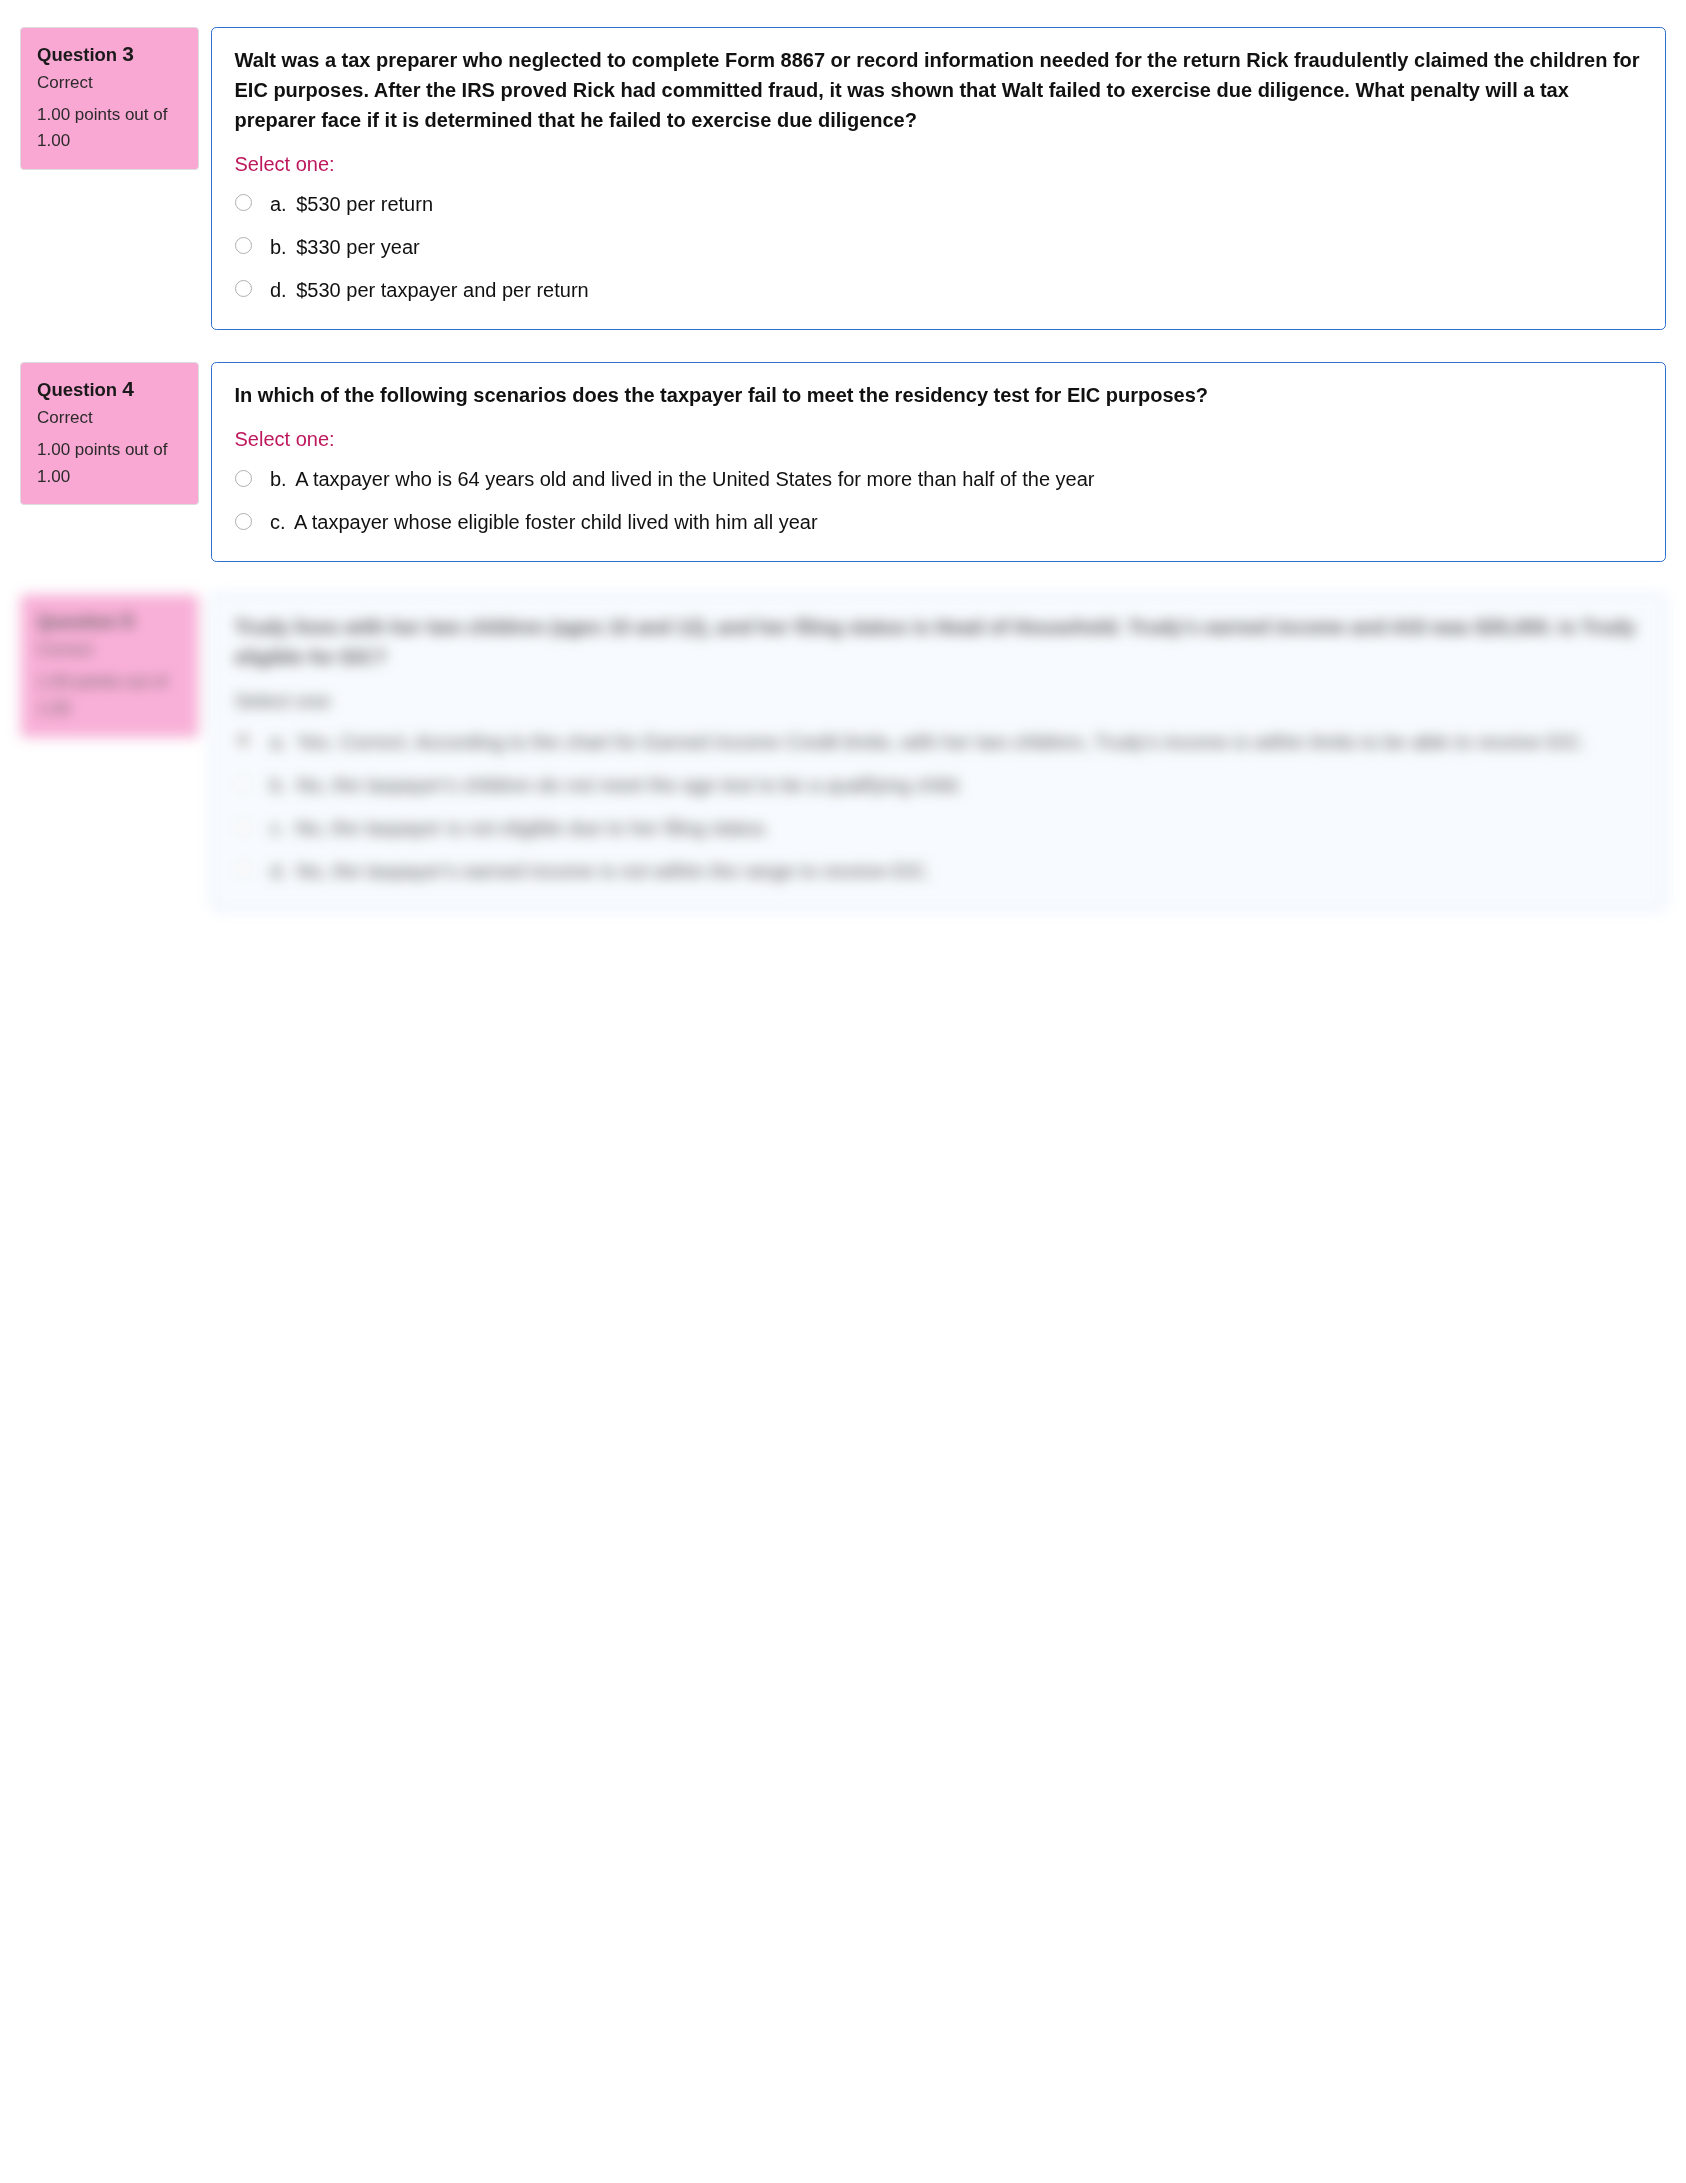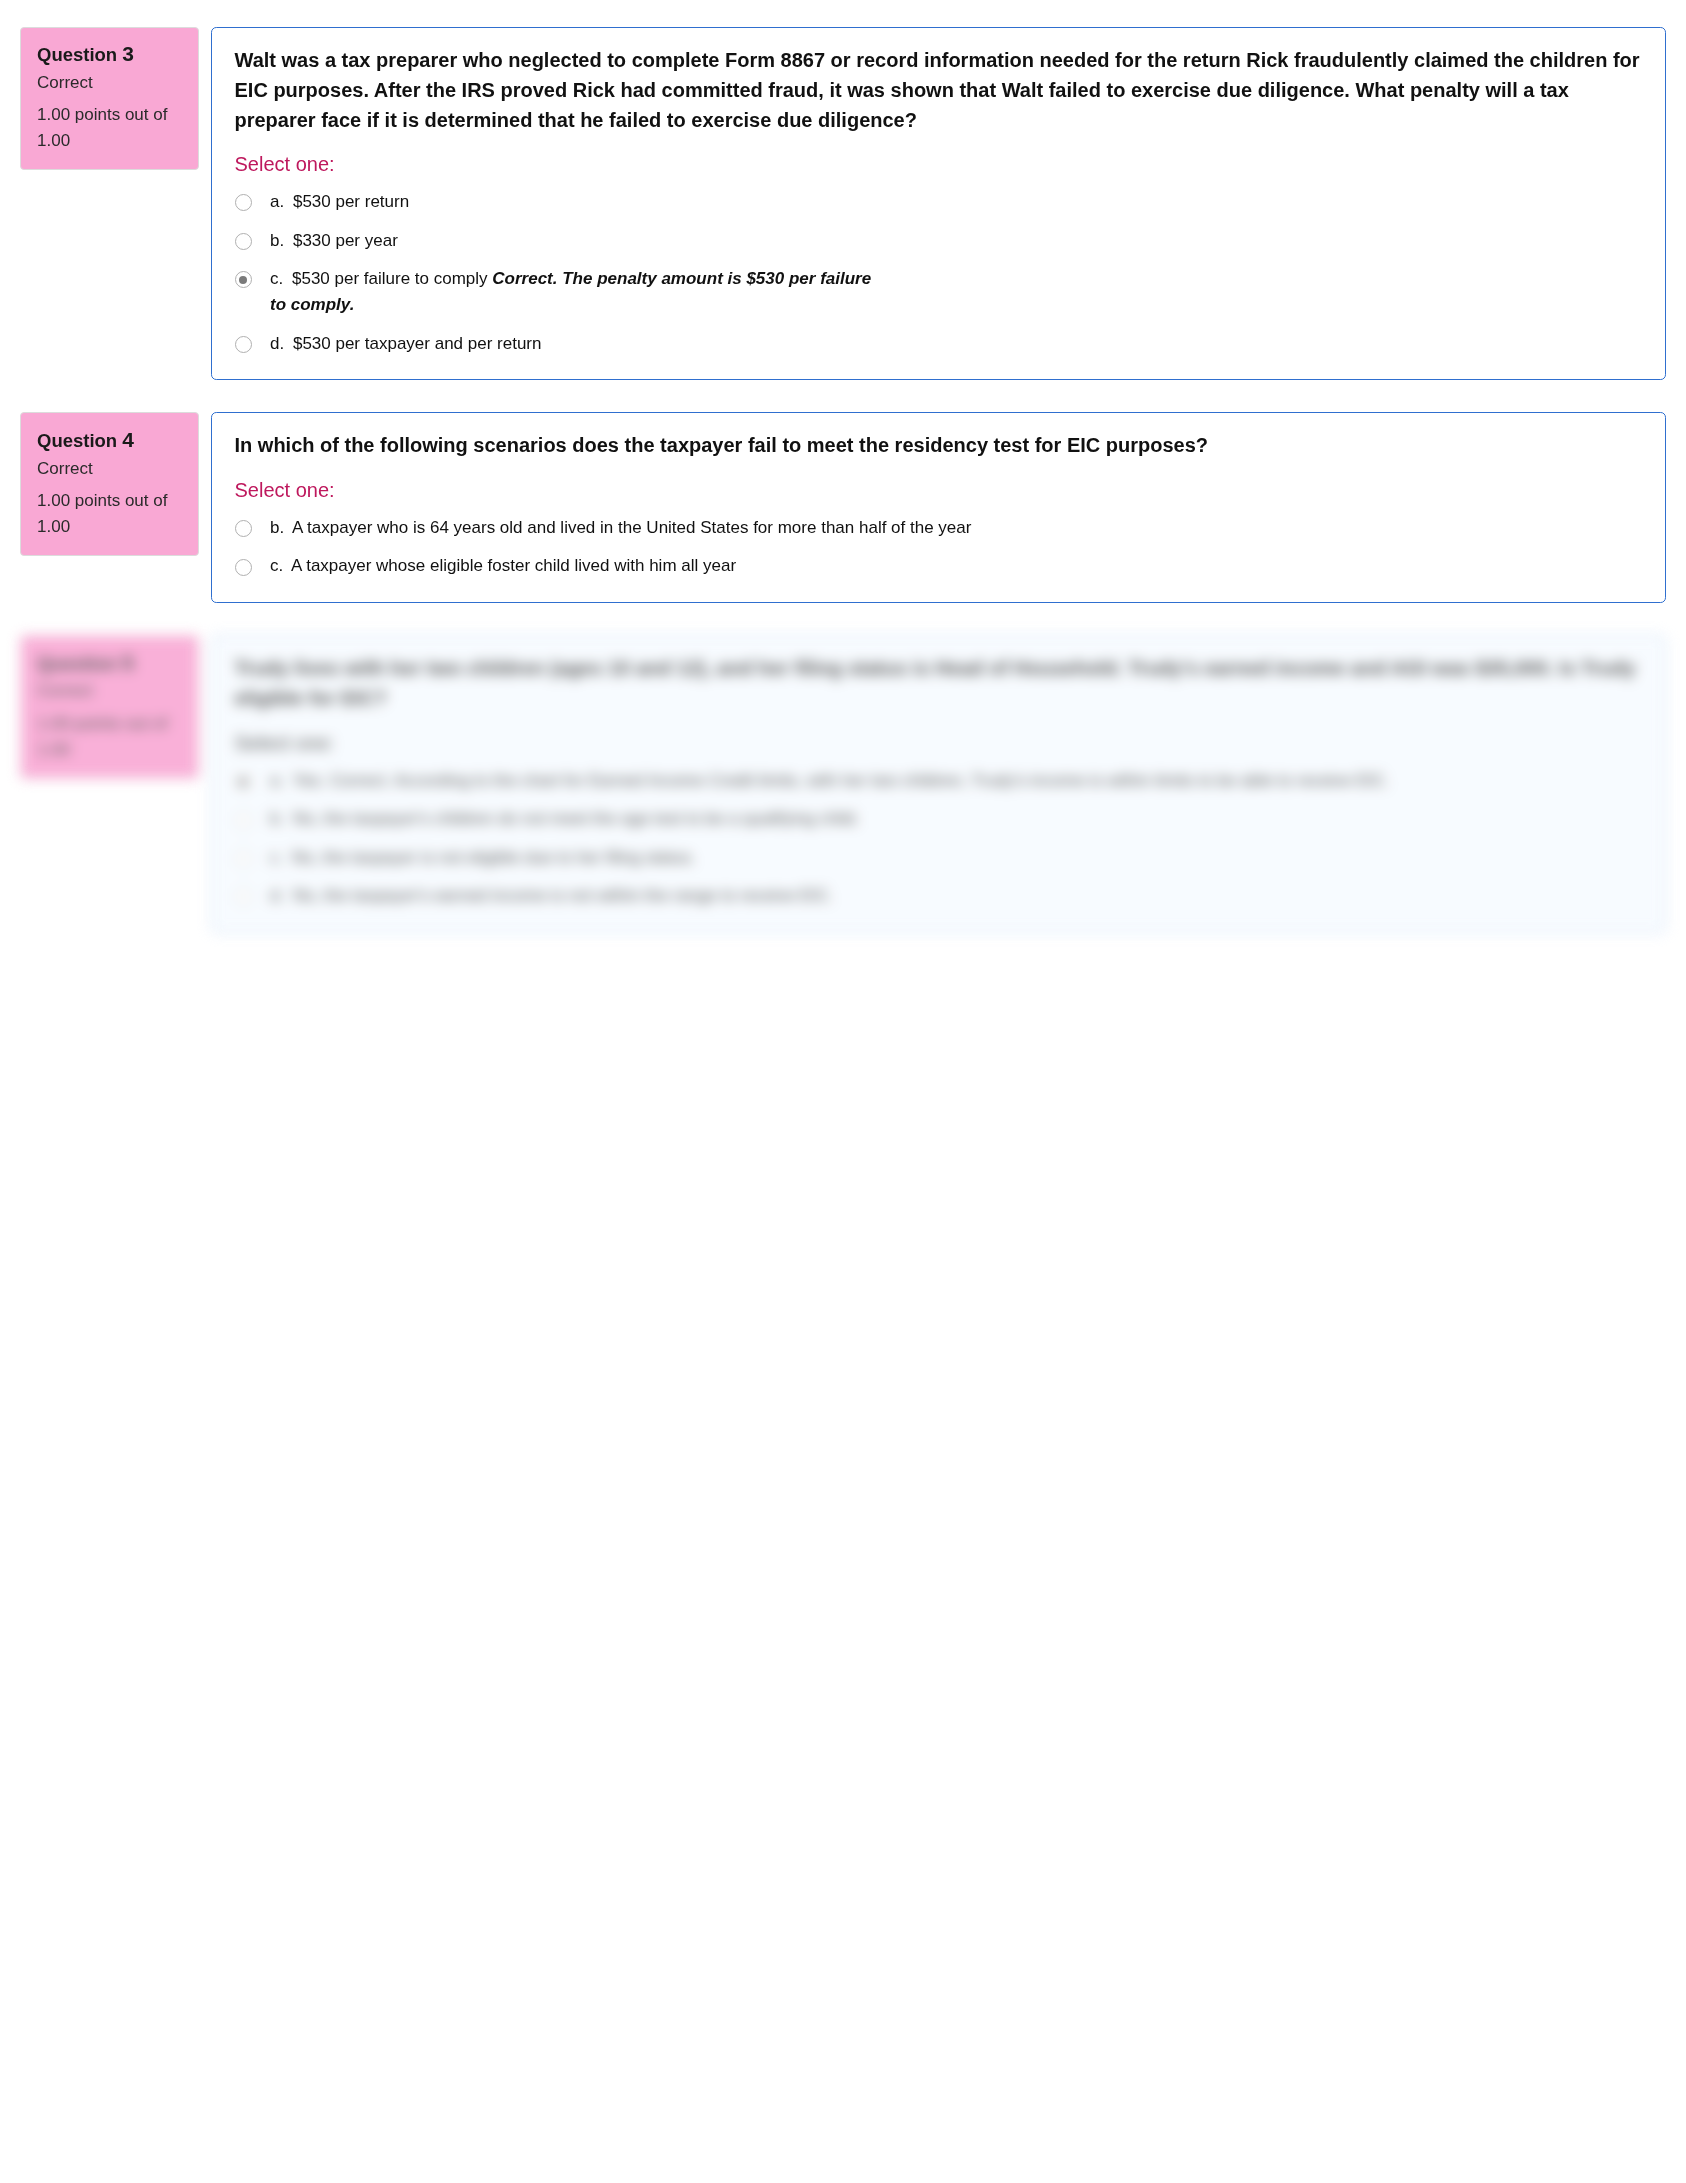--- a/index.html
+++ b/index.html
@@ -34,21 +34,21 @@
     .radio {
       flex: 0 0 17px; height: 17px; border-radius: 50%;
       border: 1.7px solid #b0b0b0; margin-top: 5.3px; position: relative;
       background: #fff;
     }
     .radio.selected::after {
       content: ""; position: absolute; width: 8px; height: 8px;
       background: #7a7a7a; border-radius: 50%; top: 50%; left: 50%;
       transform: translate(-50%, -50%);
     }
-    .answer .body { flex: 1; font-size: 17px; line-height: 1.55; color: #111; }
+    .answer .body { flex: 1; font-size: 20px; line-height: 1.55; color: #111; }
     .answer .label { margin-right: 4px; }
     .feedback-cont { font-weight: 700; font-style: italic; color: #111; display: block; }
     .feedback-inline { font-weight: 700; font-style: italic; color: #111; }
     
     
     .blurred { filter: blur(6.6px); opacity: 0.9; user-select: none; }
     .blurred .content-panel { border-color: #a8c6ed; background: #f7fbff; }
     .blurred .info-panel { border-color: #e2e2e2; }
     .blurred .stem, .blurred .answer .body, .blurred .prompt, .blurred .qnum, .blurred .state, .blurred .grade {
       color: #4a4a4a;
@@ -79,29 +79,20 @@
         <div class="body">
           <span class="label">a.</span>
           <span>$530 per return</span>
         </div>
       </div>
       <div class="answer">
         <div class="radio"></div>
         <div class="body">
           <span class="label">b.</span>
           <span>$330 per year</span>
-        </div>
-      </div>
-      <div class="answer">
-        <div class="radio selected"></div>
-        <div class="body">
-          <span class="label">c.</span>
-          <span>$530 per failure to comply</span>
-          <span class="feedback-inline">Correct.  The penalty amount is $530 per failure</span>
-          <span class="feedback-cont">to comply.</span>
         </div>
       </div>
       <div class="answer">
         <div class="radio"></div>
         <div class="body">
           <span class="label">d.</span>
           <span>$530 per taxpayer and per return</span>
         </div>
       </div>
     </div>

